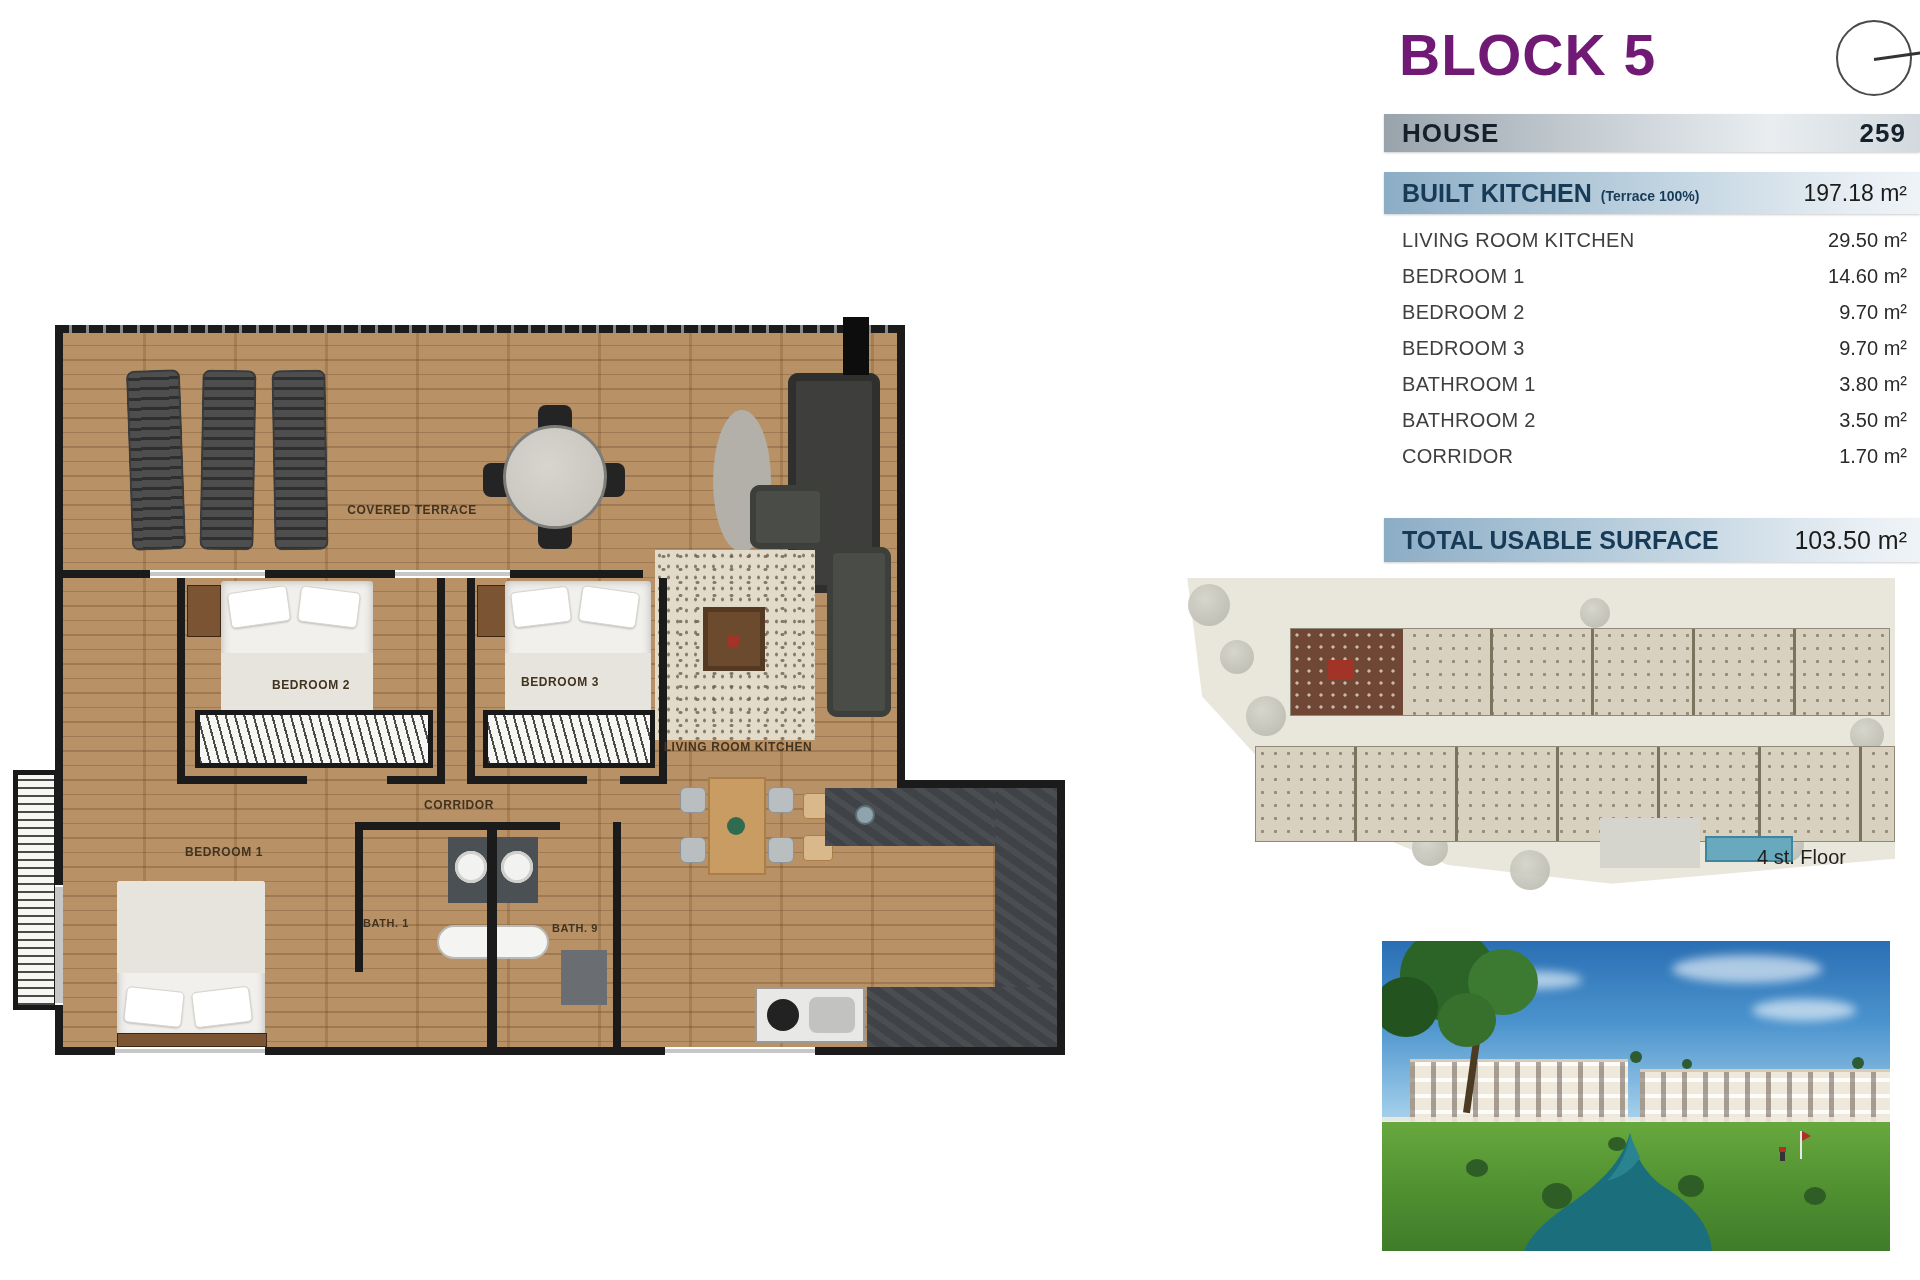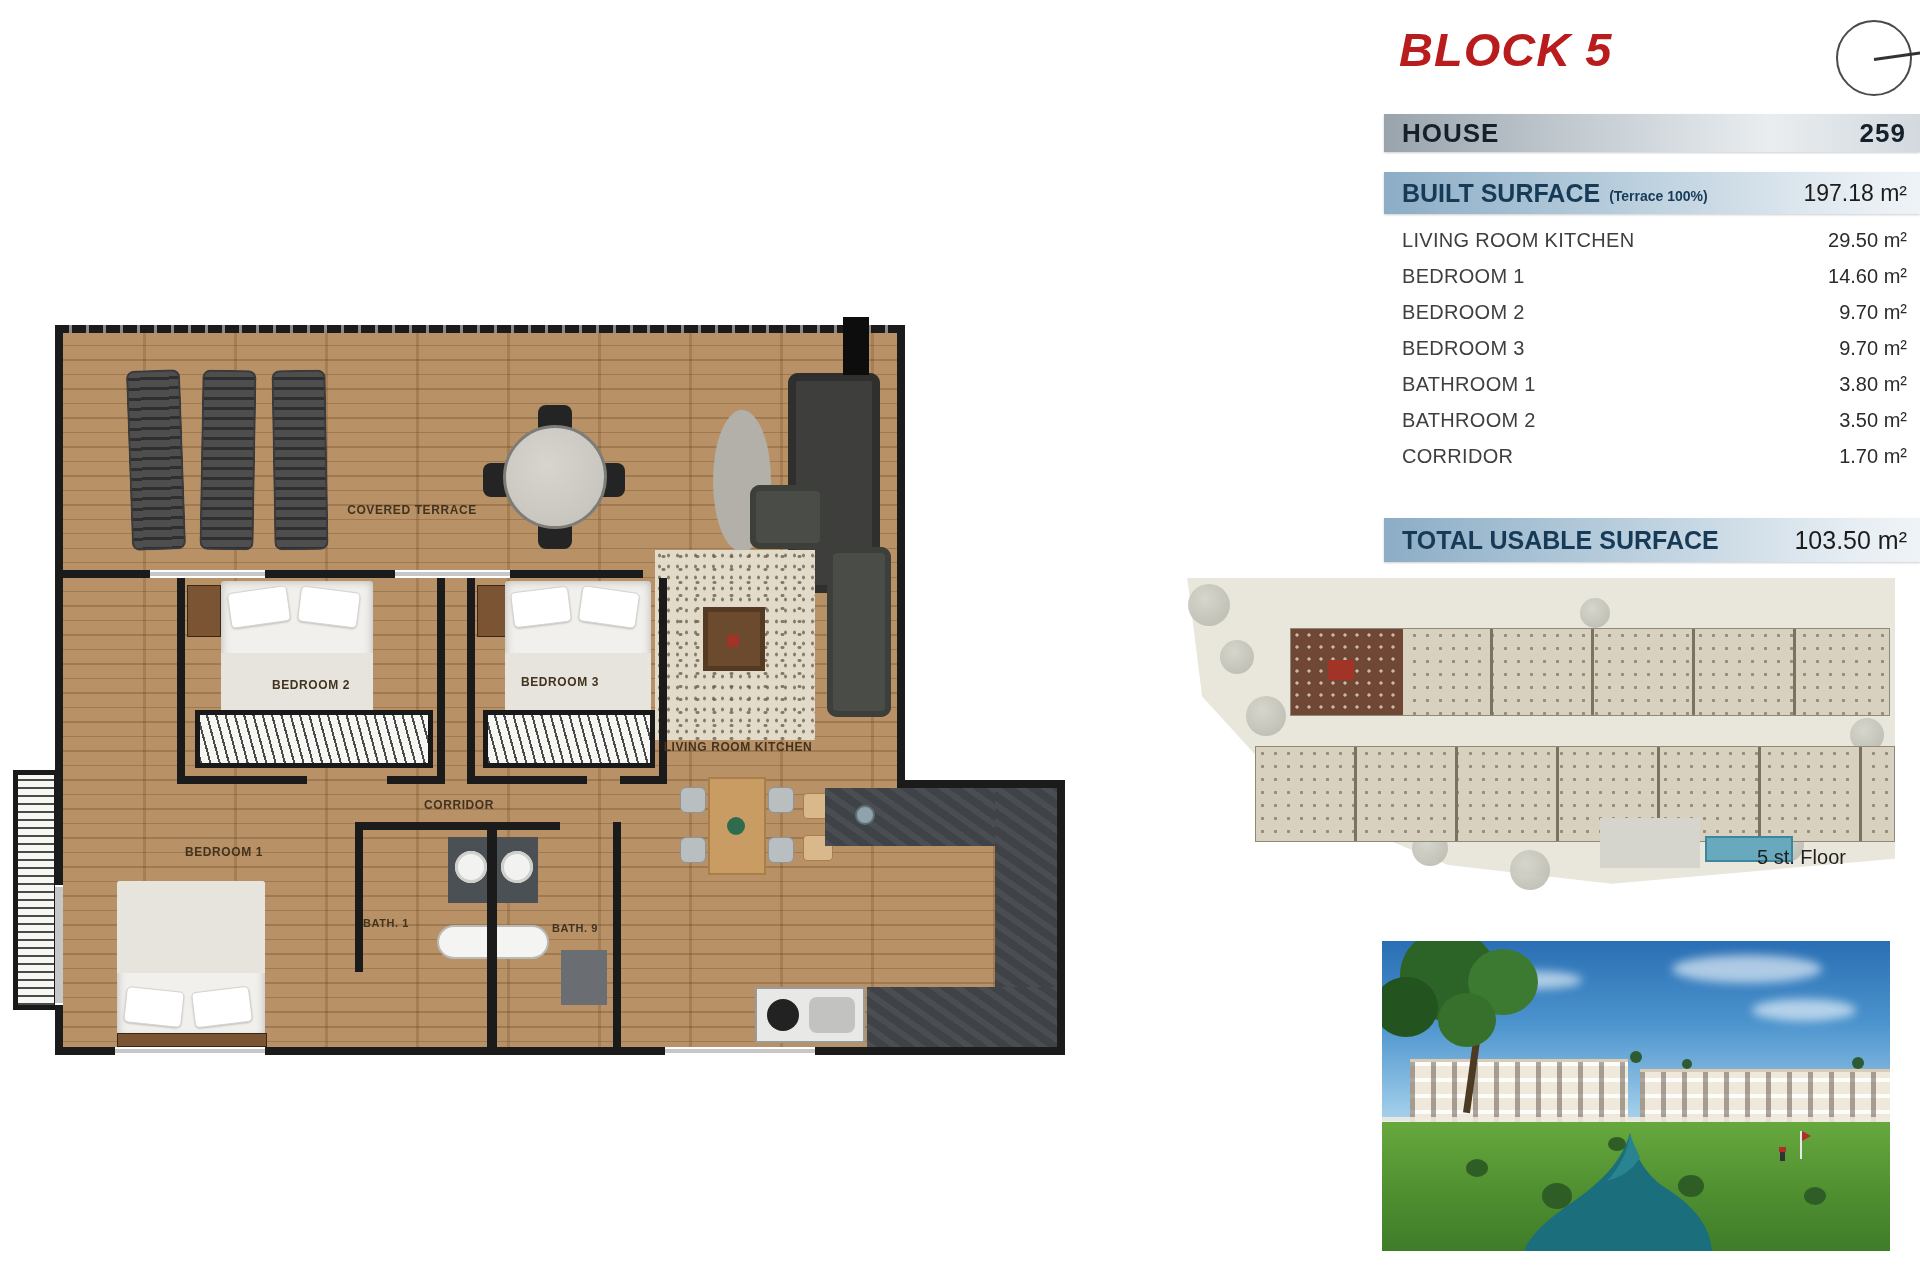--- a/index.html
+++ b/index.html
@@ -167,33 +167,33 @@
 
     <div class="a" style="left:393px;top:512px;width:90px;height:66px;background:#4b5054;z-index:3;"></div>
     <div class="a" style="left:400px;top:526px;width:32px;height:32px;border-radius:50%;background:#f2f2f0;box-shadow:inset 0 0 0 3px #cfcfcb;z-index:4;"></div>
     <div class="a" style="left:446px;top:526px;width:32px;height:32px;border-radius:50%;background:#f2f2f0;box-shadow:inset 0 0 0 3px #cfcfcb;z-index:4;"></div>
     <div class="a" style="left:382px;top:600px;width:112px;height:34px;border-radius:17px;background:#f4f4f2;border:2px solid #b9b9b5;box-sizing:border-box;z-index:3;"></div>
     <div class="a" style="left:506px;top:625px;width:46px;height:55px;background:#6a6e72;z-index:3;"></div>
     <div class="room-label" style="left:331px;top:598px;font-size:11px;">BATH. 1</div>
     <div class="room-label" style="left:520px;top:603px;font-size:11px;">BATH. 9</div>
   </div>
 
-  <div class="a" style="left:1399px;top:22px;font-size:47px;font-weight:800;letter-spacing:1px;color:#b91c1c;font-style:italic;">BLOCK 5</div>
+  <div class="a" style="left:1399px;top:22px;font-size:57px;font-weight:800;letter-spacing:1px;color:#701a75;">BLOCK 5</div>
 
   <div class="a" style="left:1836px;top:20px;width:76px;height:76px;border:2px solid #4a4a4a;border-radius:50%;box-sizing:border-box;">
     <div class="a" style="left:36px;top:36px;width:52px;height:3px;background:#333;transform:rotate(-8deg);transform-origin:left center;"></div>
   </div>
 
   <div class="bar bar-gray" style="top:114px;height:38px;padding:0 14px 0 18px;">
     <span style="font-size:26px;font-weight:900;letter-spacing:1px;color:#14212c;">HOUSE</span>
     <span style="margin-left:auto;font-size:26px;font-weight:900;letter-spacing:1px;color:#14212c;">259</span>
   </div>
 
   <div class="bar bar-blue" style="top:172px;height:42px;padding:0 13px 0 18px;">
-    <span class="navy" style="font-size:25px;font-weight:800;">BUILT SURFACE</span>
+    <span class="navy" style="font-size:25px;font-weight:800;">BUILT KITCHEN</span>
     <span class="navy" style="font-size:14px;font-weight:700;margin-left:9px;margin-top:6px;">(Terrace 100%)</span>
     <span style="margin-left:auto;font-size:23px;color:#1c1c1c;">197.18 m²</span>
   </div>
 
   <div class="a" style="left:1384px;top:222px;width:536px;">
     <div class="row">
       <span class="rlab">LIVING ROOM KITCHEN</span>
       <span class="rval">29.50 m²</span>
     </div>
     <div class="row">
@@ -240,21 +240,21 @@
     <div class="tree" style="left:700px;top:140px;width:34px;height:34px;"></div>
     <div class="tree" style="left:430px;top:20px;width:30px;height:30px;"></div>
     <div class="tree" style="left:620px;top:250px;width:34px;height:34px;"></div>
     <div class="units" style="position:absolute;left:140px;top:50px;width:600px;height:88px;"></div>
     <div class="a" style="left:141px;top:51px;width:112px;height:86px;background:#6f4734;z-index:4;
                 background-image:radial-gradient(rgba(240,230,215,.7) 1.3px, transparent 2px);background-size:12px 12px;"></div>
     <div class="a" style="left:178px;top:82px;width:26px;height:20px;background:#a23327;z-index:5;"></div>
     <div class="units" style="position:absolute;left:105px;top:168px;width:640px;height:96px;"></div>
     <div class="a" style="left:555px;top:258px;width:88px;height:26px;background:#68a9bd;border:2px solid #3e86a0;box-sizing:border-box;z-index:4;"></div>
     <div class="a" style="left:450px;top:240px;width:100px;height:50px;background:#d6d5cd;z-index:3;"></div>
-    <div class="a" style="left:607px;top:268px;font-size:20px;color:#1f1f1f;z-index:5;">5 st. Floor</div>
+    <div class="a" style="left:607px;top:268px;font-size:20px;color:#1f1f1f;z-index:5;">4 st. Floor</div>
   </div>
 
   <div class="a" style="left:1382px;top:941px;width:508px;height:310px;overflow:hidden;">
     <div class="a" style="left:0;top:0;width:508px;height:180px;background:linear-gradient(180deg,#2a6fb4 0%,#4b93cd 45%,#a8d2ec 100%);"></div>
     <div class="cloud" style="left:290px;top:14px;width:150px;height:28px;"></div>
     <div class="cloud" style="left:370px;top:58px;width:104px;height:22px;"></div>
     <div class="cloud" style="left:110px;top:30px;width:90px;height:18px;"></div>
     <div class="bldg" style="left:28px;top:118px;width:218px;height:64px;"></div>
     <div class="bldg" style="left:258px;top:128px;width:250px;height:54px;"></div>
     <div class="bush" style="left:248px;top:110px;width:12px;height:12px;background:#2f5b33;"></div>

